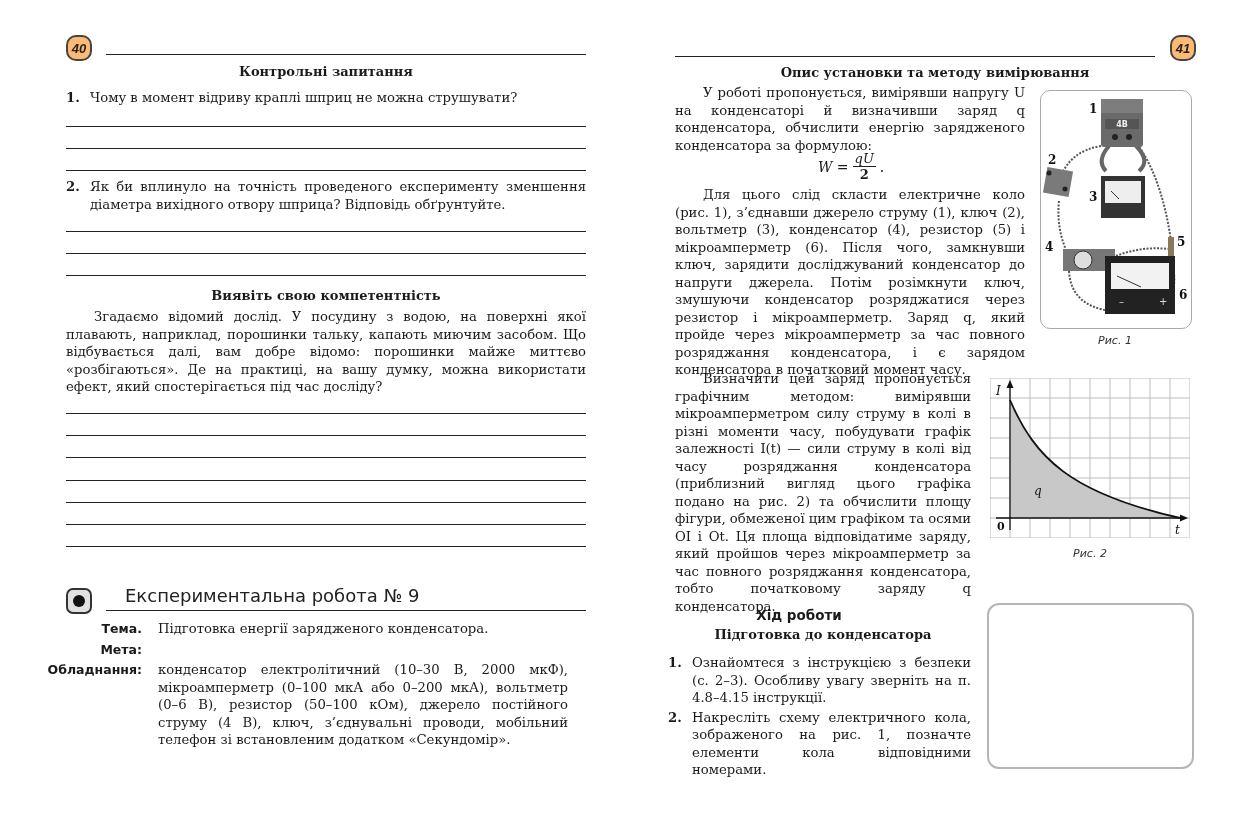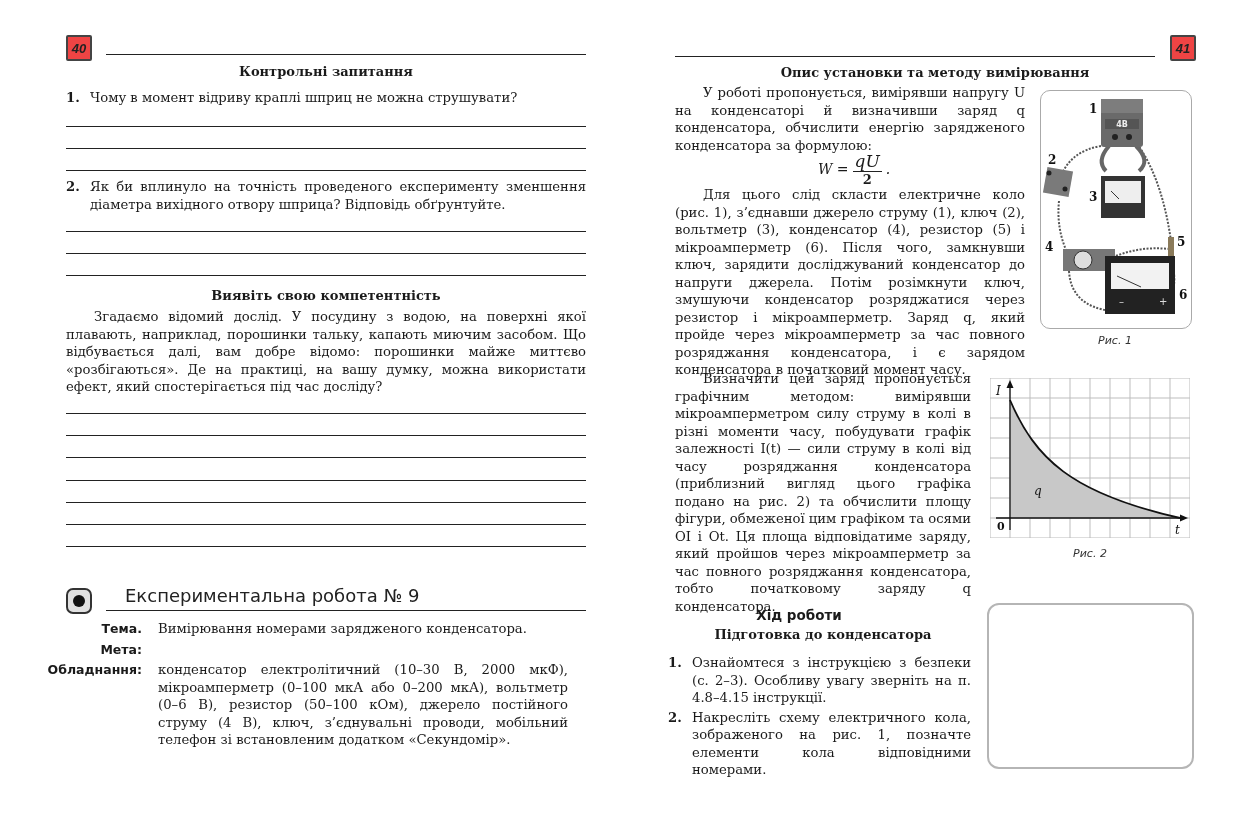--- a/index.html
+++ b/index.html
@@ -1,21 +1,21 @@
 <!DOCTYPE html>
 <html><head>
 <meta charset="utf-8">
 <style>
   html, body { margin: 0; padding: 0; background: #ffffff; }
   body { width: 1260px; height: 827px; position: relative; overflow: hidden;
          font-family: "DejaVu Serif", "Liberation Serif", serif; color: #1a1a1a; }
   .abs { position: absolute; }
 
-  .page-num { width: 22px; height: 22px; border: 2px solid #444; border-radius: 2px;
-              background: #ef4444; font-family: "Liberation Sans", sans-serif; font-style: italic;
+  .page-num { width: 22px; height: 22px; border: 2px solid #444; border-radius: 10px;
+              background: #fdba74; font-family: "Liberation Sans", sans-serif; font-style: italic;
               font-weight: bold; font-size: 13px; display: flex; align-items: center; justify-content: center; color: #222; }
   .rule { height: 0; border-top: 1.6px solid #222; }
 
   .title { font-family: "DejaVu Serif", serif; font-weight: bold; font-size: 13px; text-align: center; }
   .txt { font-family: "DejaVu Serif", serif; font-size: 13.2px; line-height: 17.5px; text-align: justify; }
   .ind { text-indent: 28px; }
   .q { display: flex; }
   .q .n { width: 24px; flex: none; font-weight: bold; }
   .line { height: 0; border-top: 1.3px solid #222; }
 
@@ -71,42 +71,42 @@
 
 <div class="abs bullet-icon" style="left:66px;top:588px;">
     <span></span>
   </div>
 <div class="abs exp-head" style="left:125px;top:585px;">Експериментальна робота № 9</div>
 <div class="abs rule" style="left:106px;top:610px;width:480px;"></div>
 
 <div class="abs txt" style="left:32px;top:620px;width:536px;">
   <div class="meta-row" style="margin-bottom:3px;">
     <span class="k">Тема.</span>
-    <span class="v">Вимірювання номерами зарядженого конденсатора.</span>
+    <span class="v">Підготовка енергії зарядженого конденсатора.</span>
   </div>
   <div class="meta-row" style="margin-bottom:3px;flex-direction:column;">
     <span class="k">Мета:</span>
   </div>
   <div class="meta-row">
     <span class="k">Обладнання:</span>
     <span class="v">конденсатор електролітичний (10–30 В, 2000 мкФ), мікроамперметр (0–100 мкА або 0–200 мкА), вольтметр (0–6 В), резистор (50–100 кОм), джерело постійного струму (4 В), ключ, з’єднувальні проводи, мобільний телефон зі встановленим додатком «Секундомір».</span>
   </div>
 </div>
 
 <div class="abs rule" style="left:675px;top:56px;width:480px;"></div>
 <div class="abs page-num" style="left:1170px;top:35px;">41</div>
 
 <div class="abs title" style="left:675px;top:65px;width:520px;">Опис установки та методу вимірювання</div>
 
 <div class="abs txt ind" style="left:675px;top:84px;width:350px;">У роботі пропонується, вимірявши напругу U на конденсаторі й визначивши заряд q конденсатора, обчислити енергію зарядженого конденсатора за формулою:</div>
 
 <div class="abs" style="left:818px;top:151px;display:flex;align-items:center;font-family:'DejaVu Serif',serif;font-size:14px;font-style:italic;">
   <span>W =</span>
   <span style="display:inline-flex;flex-direction:column;align-items:center;margin:0 4px;">
-    <span style="border-bottom:1px solid #222;padding:0 2px;font-size:17px;">qU</span>
+    <span style="border-bottom:1px solid #222;padding:0 2px;font-size:13px;">qU</span>
     <span style="font-style:normal;font-weight:bold;font-size:13px;">2</span>
   </span>
   <span>.</span>
 </div>
 
 <div class="abs txt ind" style="left:675px;top:186px;width:350px;">Для цього слід скласти електричне коло (рис. 1), з’єднавши джерело струму (1), ключ (2), вольтметр (3), конденсатор (4), резистор (5) і мікроамперметр (6). Після чого, замкнувши ключ, зарядити досліджуваний конденсатор до напруги джерела. Потім розімкнути ключ, змушуючи конденсатор розряджатися через резистор і мікроамперметр. Заряд q, який пройде через мікроамперметр за час повного розряджання конденсатора, і є зарядом конденсатора в початковий момент часу.</div>
 <div class="abs txt ind" style="left:675px;top:370px;width:296px;">Визначити цей заряд пропонується графічним методом: вимірявши мікроамперметром силу струму в колі в різні моменти часу, побудувати графік залежності I(t) — сили струму в колі від часу розряджання конденсатора (приблизний вигляд цього графіка подано на рис. 2) та обчислити площу фігури, обмеженої цим графіком та осями OI і Ot. Ця площа відповідатиме заряду, який пройшов через мікроамперметр за час повного розряджання конденсатора, тобто початковому заряду q конденсатора.</div>
 
 <div class="abs fig-box" style="left:1040px;top:90px;width:150px;height:237px;">
   <svg width="150" height="237" viewBox="0 0 150 237">

